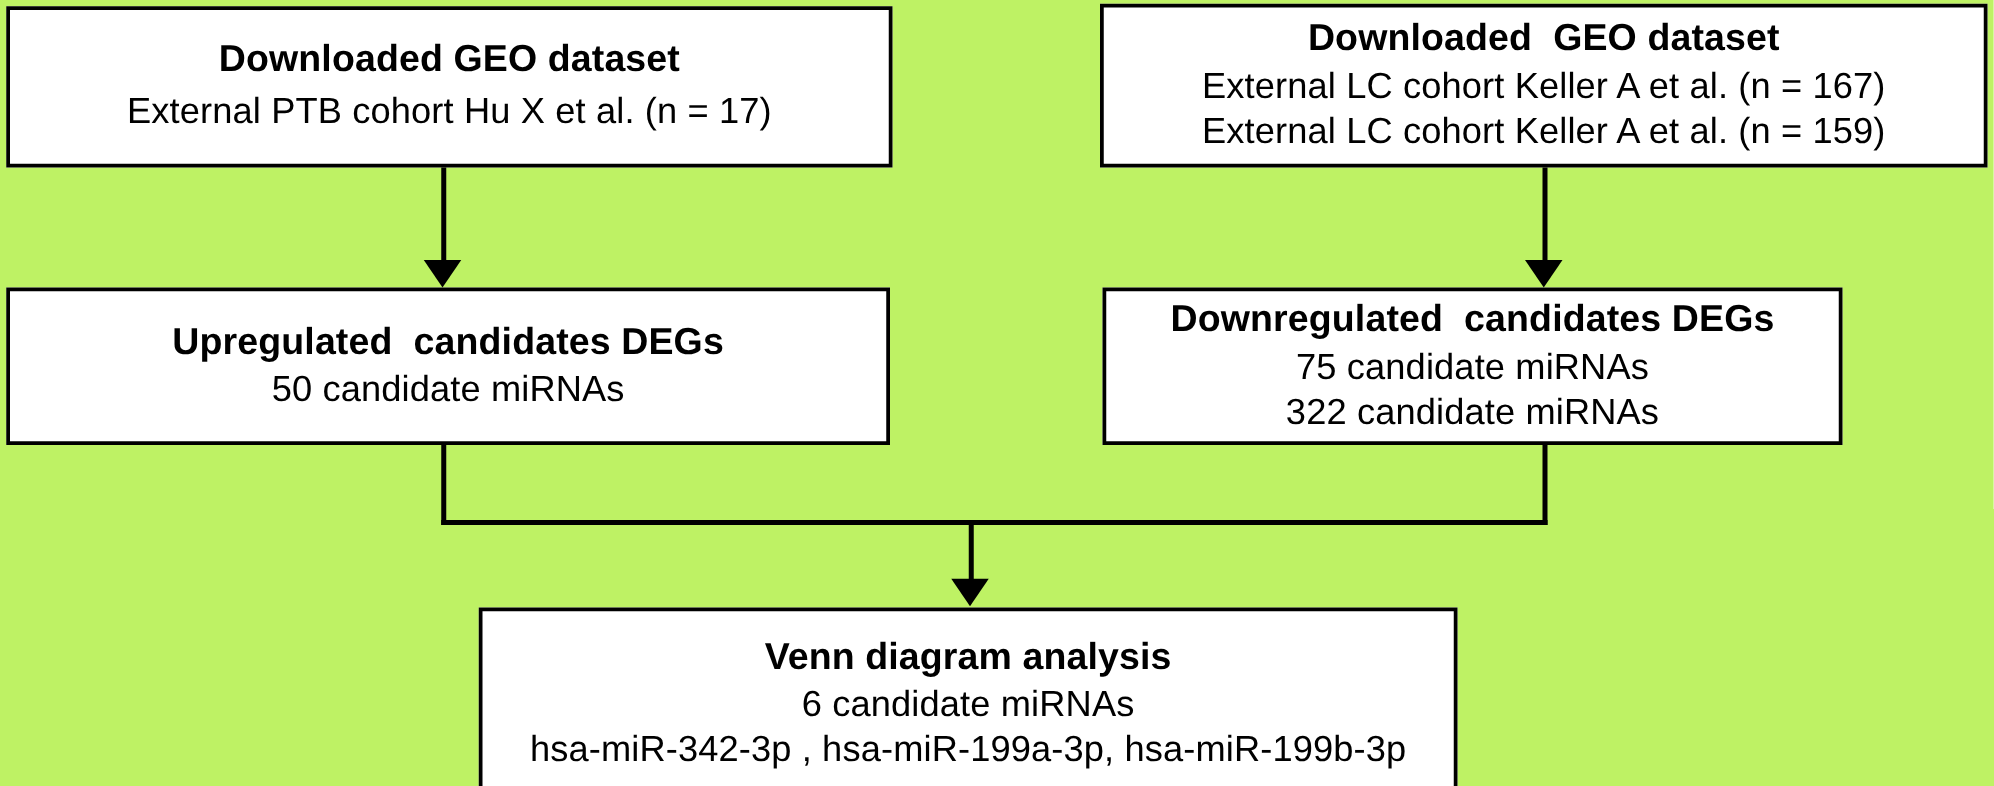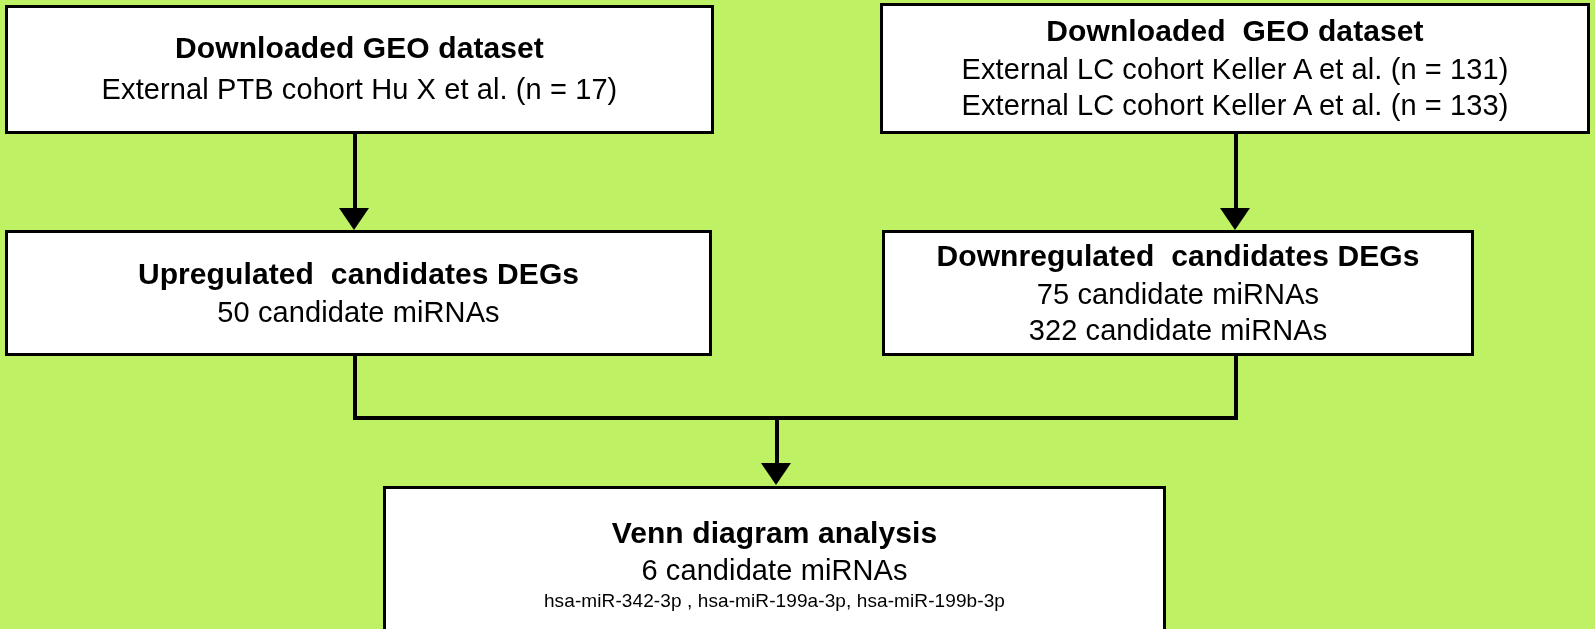--- a/index.html
+++ b/index.html
@@ -50,21 +50,21 @@
   #node-mid-left   { left: 5px;   top: 230px; width: 707px; height: 126px; text-align: center; }
   #node-mid-right  { left: 882px; top: 230px; width: 592px; height: 126px; }
   #node-bottom     { left: 383px; top: 486px; width: 783px; height: 155px; }
 
   #node-top-left .title  { margin-top: 4px; }
   #node-top-left .line   { margin-top: 4px; }
   #node-top-right .title { margin-bottom: 1px; }
   #node-mid-left .title  { margin-bottom: 2px; }
   #node-mid-right .title { margin-bottom: 1px; }
   #node-bottom .title    { margin-bottom: 1px; }
-  #node-bottom .mono-line { font-size: 19px; }
+  #node-bottom .mono-line { font-size: 29px; }
 
   
   .vline {
     position: absolute;
     width: 4px;
     background: #000000;
   }
   .hline {
     position: absolute;
     height: 4px;
@@ -97,22 +97,22 @@
 
 <div id="canvas">
 
   <div class="node" id="node-top-left">
     <div class="title">Downloaded GEO dataset</div>
     <div class="line">External PTB cohort Hu X et al. (n = 17)</div>
   </div>
 
   <div class="node" id="node-top-right">
     <div class="title">Downloaded  GEO dataset</div>
-    <div class="line">External LC cohort Keller A et al. (n = 131)</div>
-    <div class="line">External LC cohort Keller A et al. (n = 133)</div>
+    <div class="line">External LC cohort Keller A et al. (n = 167)</div>
+    <div class="line">External LC cohort Keller A et al. (n = 159)</div>
   </div>
 
   <div class="node" id="node-mid-left">
     <div class="title">Upregulated  candidates DEGs</div>
     <div class="line">50 candidate miRNAs</div>
   </div>
 
   <div class="node" id="node-mid-right">
     <div class="title">Downregulated  candidates DEGs</div>
     <div class="line">75 candidate miRNAs</div>

